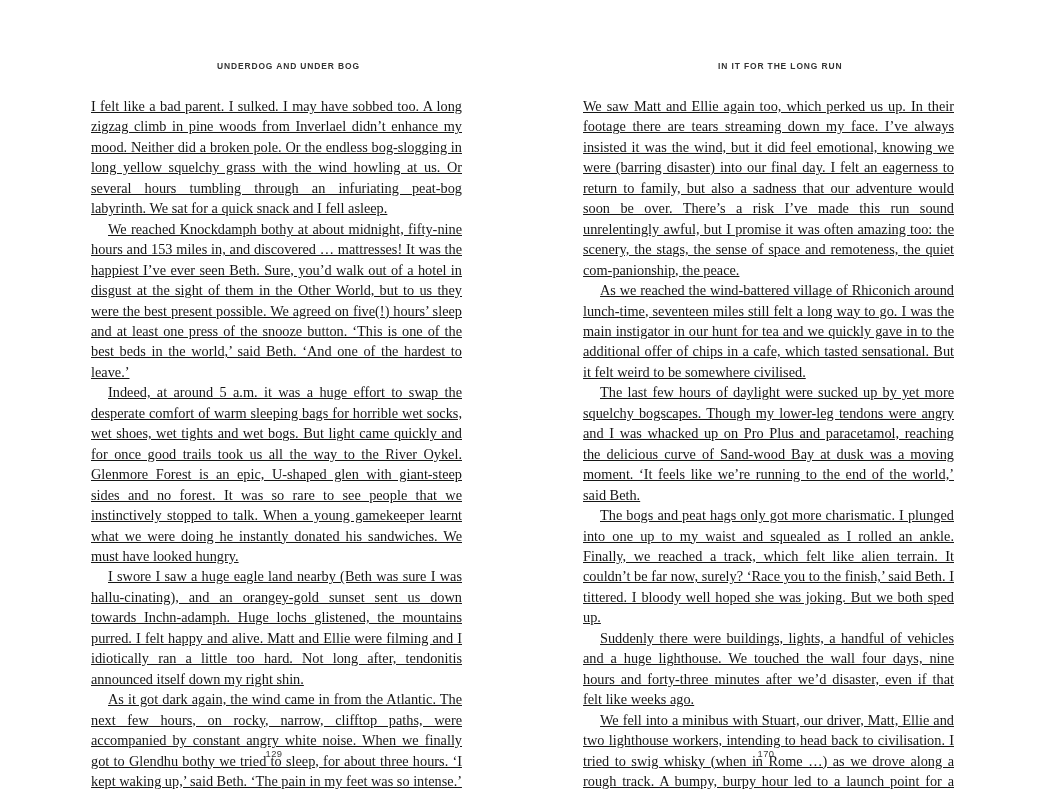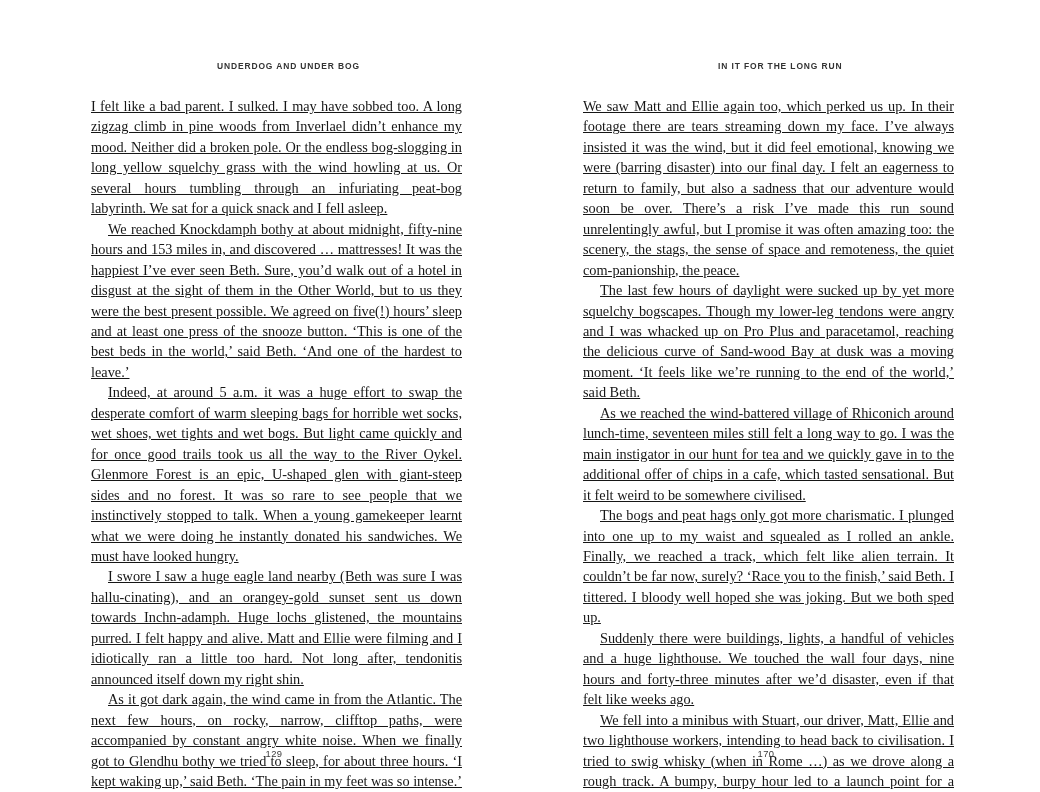--- a/index.html
+++ b/index.html
@@ -110,22 +110,22 @@
 
     <div class="folio">129</div>
   </div>
 
   <div class="page page-right">
 
     <div class="running-head">IN IT FOR THE LONG RUN</div>
 
     <div class="textcol">
       <p>We saw Matt and Ellie again too, which perked us up. In their footage there are tears streaming down my face. I’ve always insisted it was the wind, but it did feel emotional, knowing we were (barring disaster) into our final day. I felt an eagerness to return to family, but also a sadness that our adventure would soon be over. There’s a risk I’ve made this run sound unrelentingly awful, but I promise it was often amazing too: the scenery, the stags, the sense of space and remoteness, the quiet com-panionship, the peace.</p>
+      <p class="indent">As we reached the wind-battered village of Rhiconich around lunch-time, seventeen miles still felt a long way to go. I was the main instigator in our hunt for tea and we quickly gave in to the additional offer of chips in a cafe, which tasted sensational. But it felt weird to be somewhere civilised.</p>
       <p class="indent">The last few hours of daylight were sucked up by yet more squelchy bogscapes. Though my lower-leg tendons were angry and I was whacked up on Pro Plus and paracetamol, reaching the delicious curve of Sand-wood Bay at dusk was a moving moment. ‘It feels like we’re running to the end of the world,’ said Beth.</p>
-      <p class="indent">As we reached the wind-battered village of Rhiconich around lunch-time, seventeen miles still felt a long way to go. I was the main instigator in our hunt for tea and we quickly gave in to the additional offer of chips in a cafe, which tasted sensational. But it felt weird to be somewhere civilised.</p>
       <p class="indent">The bogs and peat hags only got more charismatic. I plunged into one up to my waist and squealed as I rolled an ankle. Finally, we reached a track, which felt like alien terrain. It couldn’t be far now, surely? ‘Race you to the finish,’ said Beth. I tittered. I bloody well hoped she was joking. But we both sped up.</p>
       <p class="indent">Suddenly there were buildings, lights, a handful of vehicles and a huge lighthouse. We touched the wall four days, nine hours and forty-three minutes after we’d disaster, even if that felt like weeks ago.</p>
       <p class="indent last-line-full">We fell into a minibus with Stuart, our driver, Matt, Ellie and two lighthouse workers, intending to head back to civilisation. I tried to swig whisky (when in Rome …) as we drove along a rough track. A bumpy, burpy hour led to a launch point for a small motorised boat and a</p>
     </div>
 
     <div class="folio">170</div>
   </div>
 
 </div>
 

